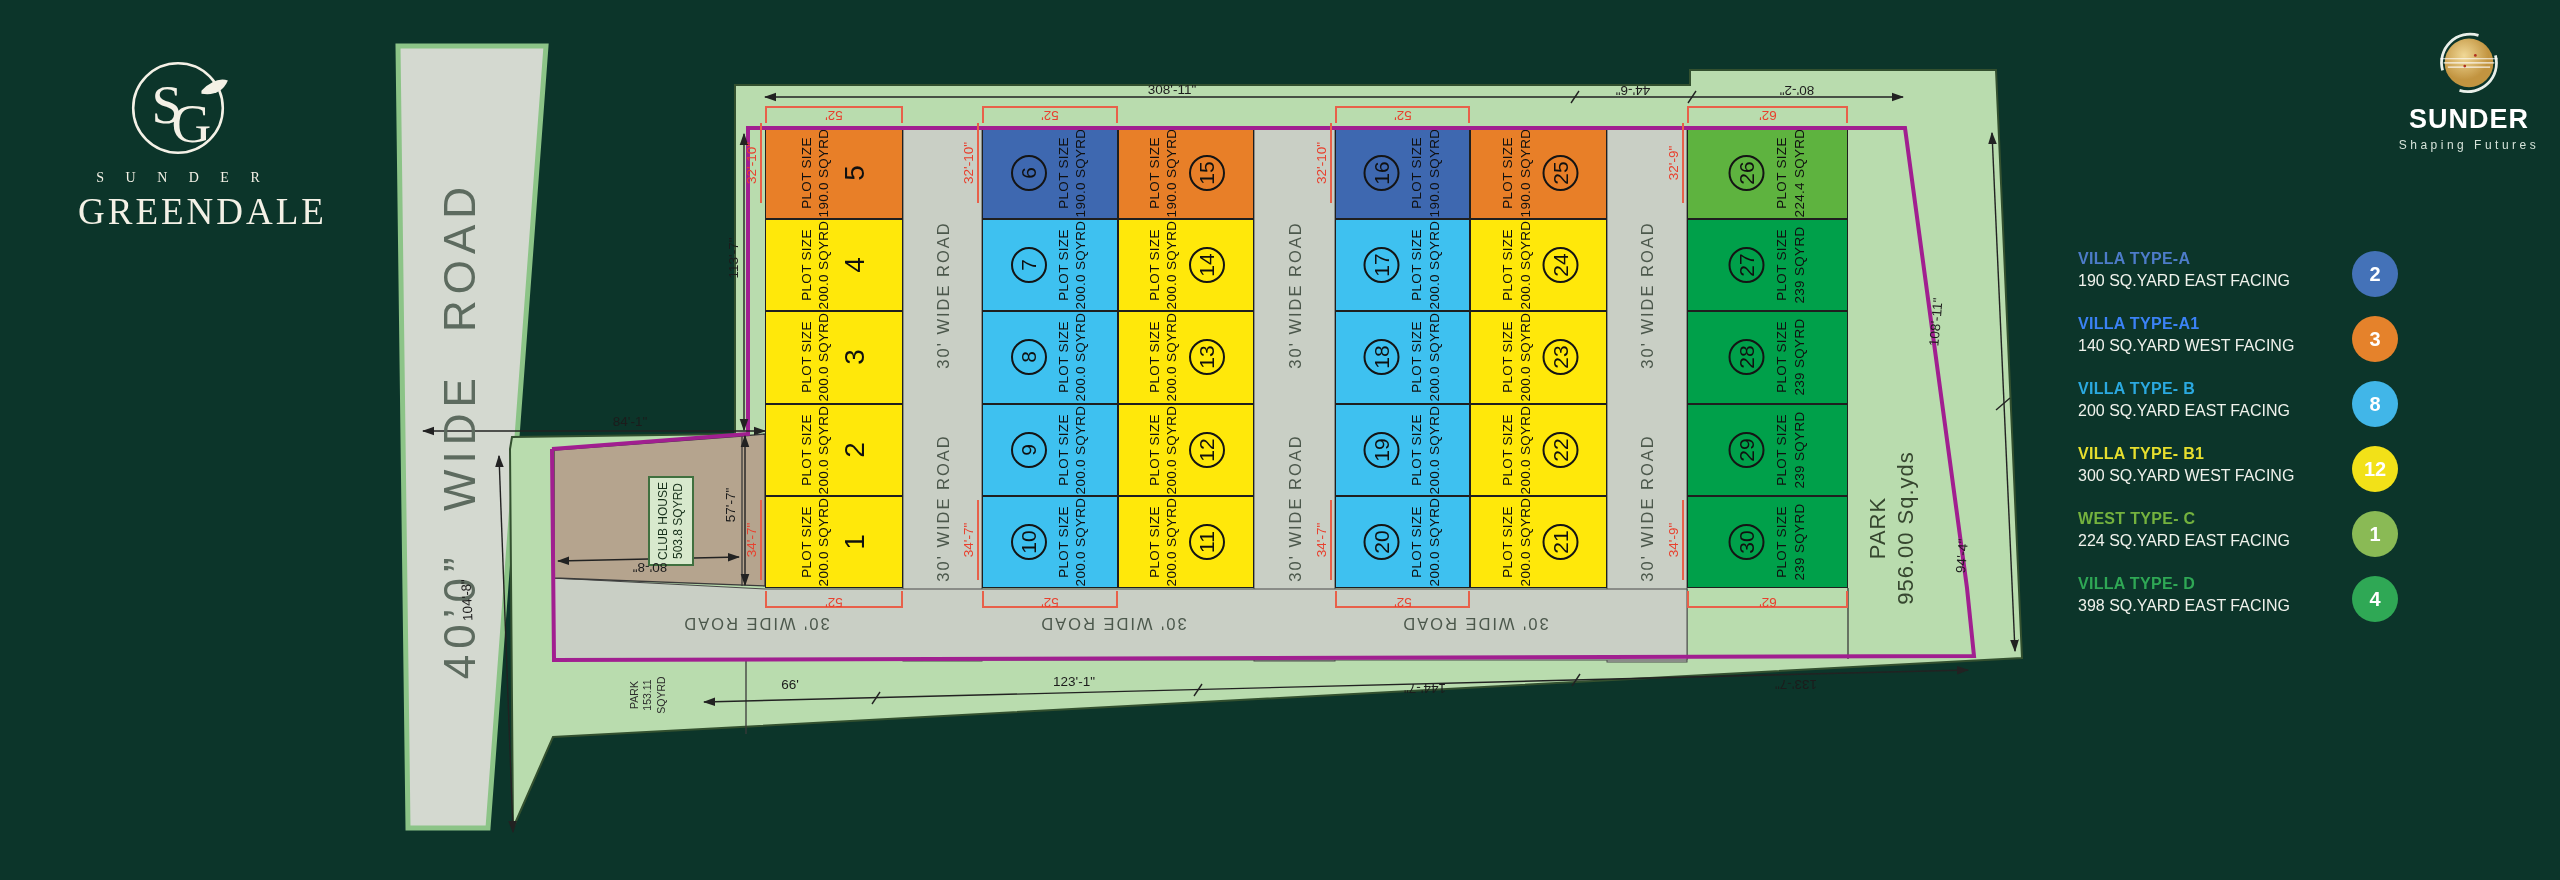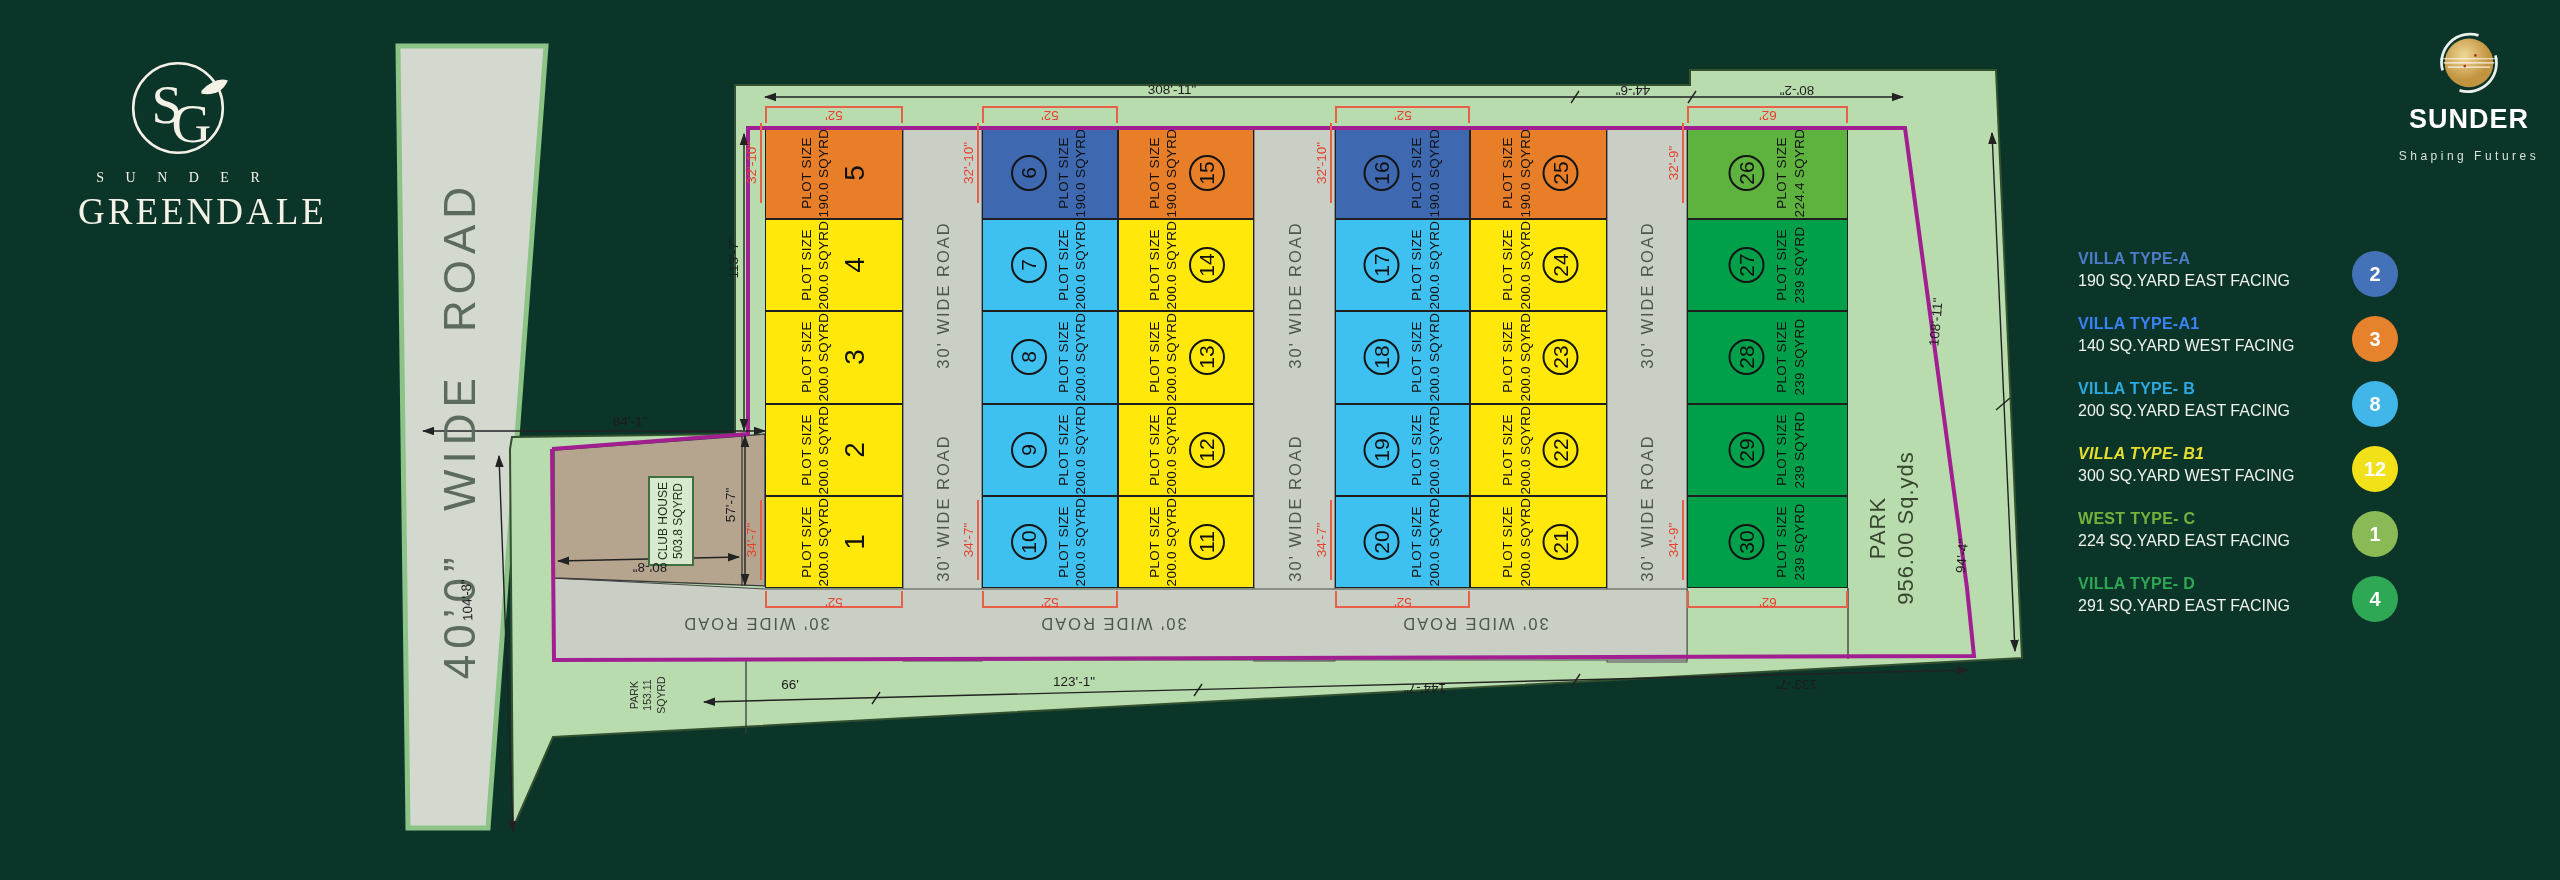--- a/index.html
+++ b/index.html
@@ -13,21 +13,21 @@
   .logo-left .mono{width:112px;height:112px;margin:0 auto;}
   .logo-left .sunder{font-family:"Liberation Serif",serif;font-size:14px;letter-spacing:9px;
                      margin-top:6px;text-indent:9px;}
   .logo-left .greendale{font-family:"Liberation Serif",serif;font-size:37px;letter-spacing:3px;
                         margin-top:4px;white-space:nowrap;}
 
   
   .logo-right{position:absolute;left:2394px;top:28px;width:150px;text-align:center;color:#fff;}
   .logo-right .icon{width:74px;height:74px;margin:0 auto;}
   .logo-right .name{font-size:27px;font-weight:bold;letter-spacing:1px;margin-top:2px;}
-  .logo-right .tag{font-size:12px;letter-spacing:3.5px;color:#d6e3da;margin-top:14px;white-space:nowrap;}
+  .logo-right .tag{font-size:12px;letter-spacing:3.5px;color:#d6e3da;margin-top:3px;white-space:nowrap;}
 
   
   .legend{position:absolute;left:2078px;top:250px;width:320px;display:flex;flex-direction:column;gap:19px;}
   .lg-item{position:relative;height:46px;}
   .lg-title{font-size:16px;font-weight:bold;letter-spacing:.3px;white-space:nowrap;}
   .lg-desc{font-size:16px;color:#f0f2ec;margin-top:4px;white-space:nowrap;}
   .lg-badge{position:absolute;right:0;top:1px;width:46px;height:46px;border-radius:50%;
             display:flex;align-items:center;justify-content:center;color:#fff;
             font-size:20px;font-weight:bold;}
 
@@ -507,28 +507,28 @@
         <div class="lg-title" style="color: #3b82f6;">VILLA TYPE-A1</div>
         <div class="lg-desc">140 SQ.YARD WEST FACING</div>
         <div class="lg-badge" style="background: rgb(229, 130, 43);">3</div>
       </div>
       <div class="lg-item">
         <div class="lg-title" style="color: rgb(43, 169, 224);">VILLA TYPE- B</div>
         <div class="lg-desc">200 SQ.YARD EAST FACING</div>
         <div class="lg-badge" style="background: rgb(65, 182, 232);">8</div>
       </div>
       <div class="lg-item">
-        <div class="lg-title" style="color: rgb(231, 223, 46); font-style: italic;">VILLA TYPE- B1</div>
+        <div class="lg-title" style="color: rgb(231, 223, 46);">VILLA TYPE- B1</div>
         <div class="lg-desc">300 SQ.YARD WEST FACING</div>
         <div class="lg-badge" style="background: rgb(242, 225, 24);">12</div>
       </div>
       <div class="lg-item">
         <div class="lg-title" style="color: rgb(116, 178, 62);">WEST TYPE- C</div>
         <div class="lg-desc">224 SQ.YARD EAST FACING</div>
         <div class="lg-badge" style="background: rgb(138, 186, 85);">1</div>
       </div>
       <div class="lg-item">
         <div class="lg-title" style="color: rgb(47, 168, 85);">VILLA TYPE- D</div>
-        <div class="lg-desc">291 SQ.YARD EAST FACING</div>
+        <div class="lg-desc">398 SQ.YARD EAST FACING</div>
         <div class="lg-badge" style="background: rgb(47, 168, 85);">4</div>
       </div>
     </div>
 </div>
 
 </body></html>

